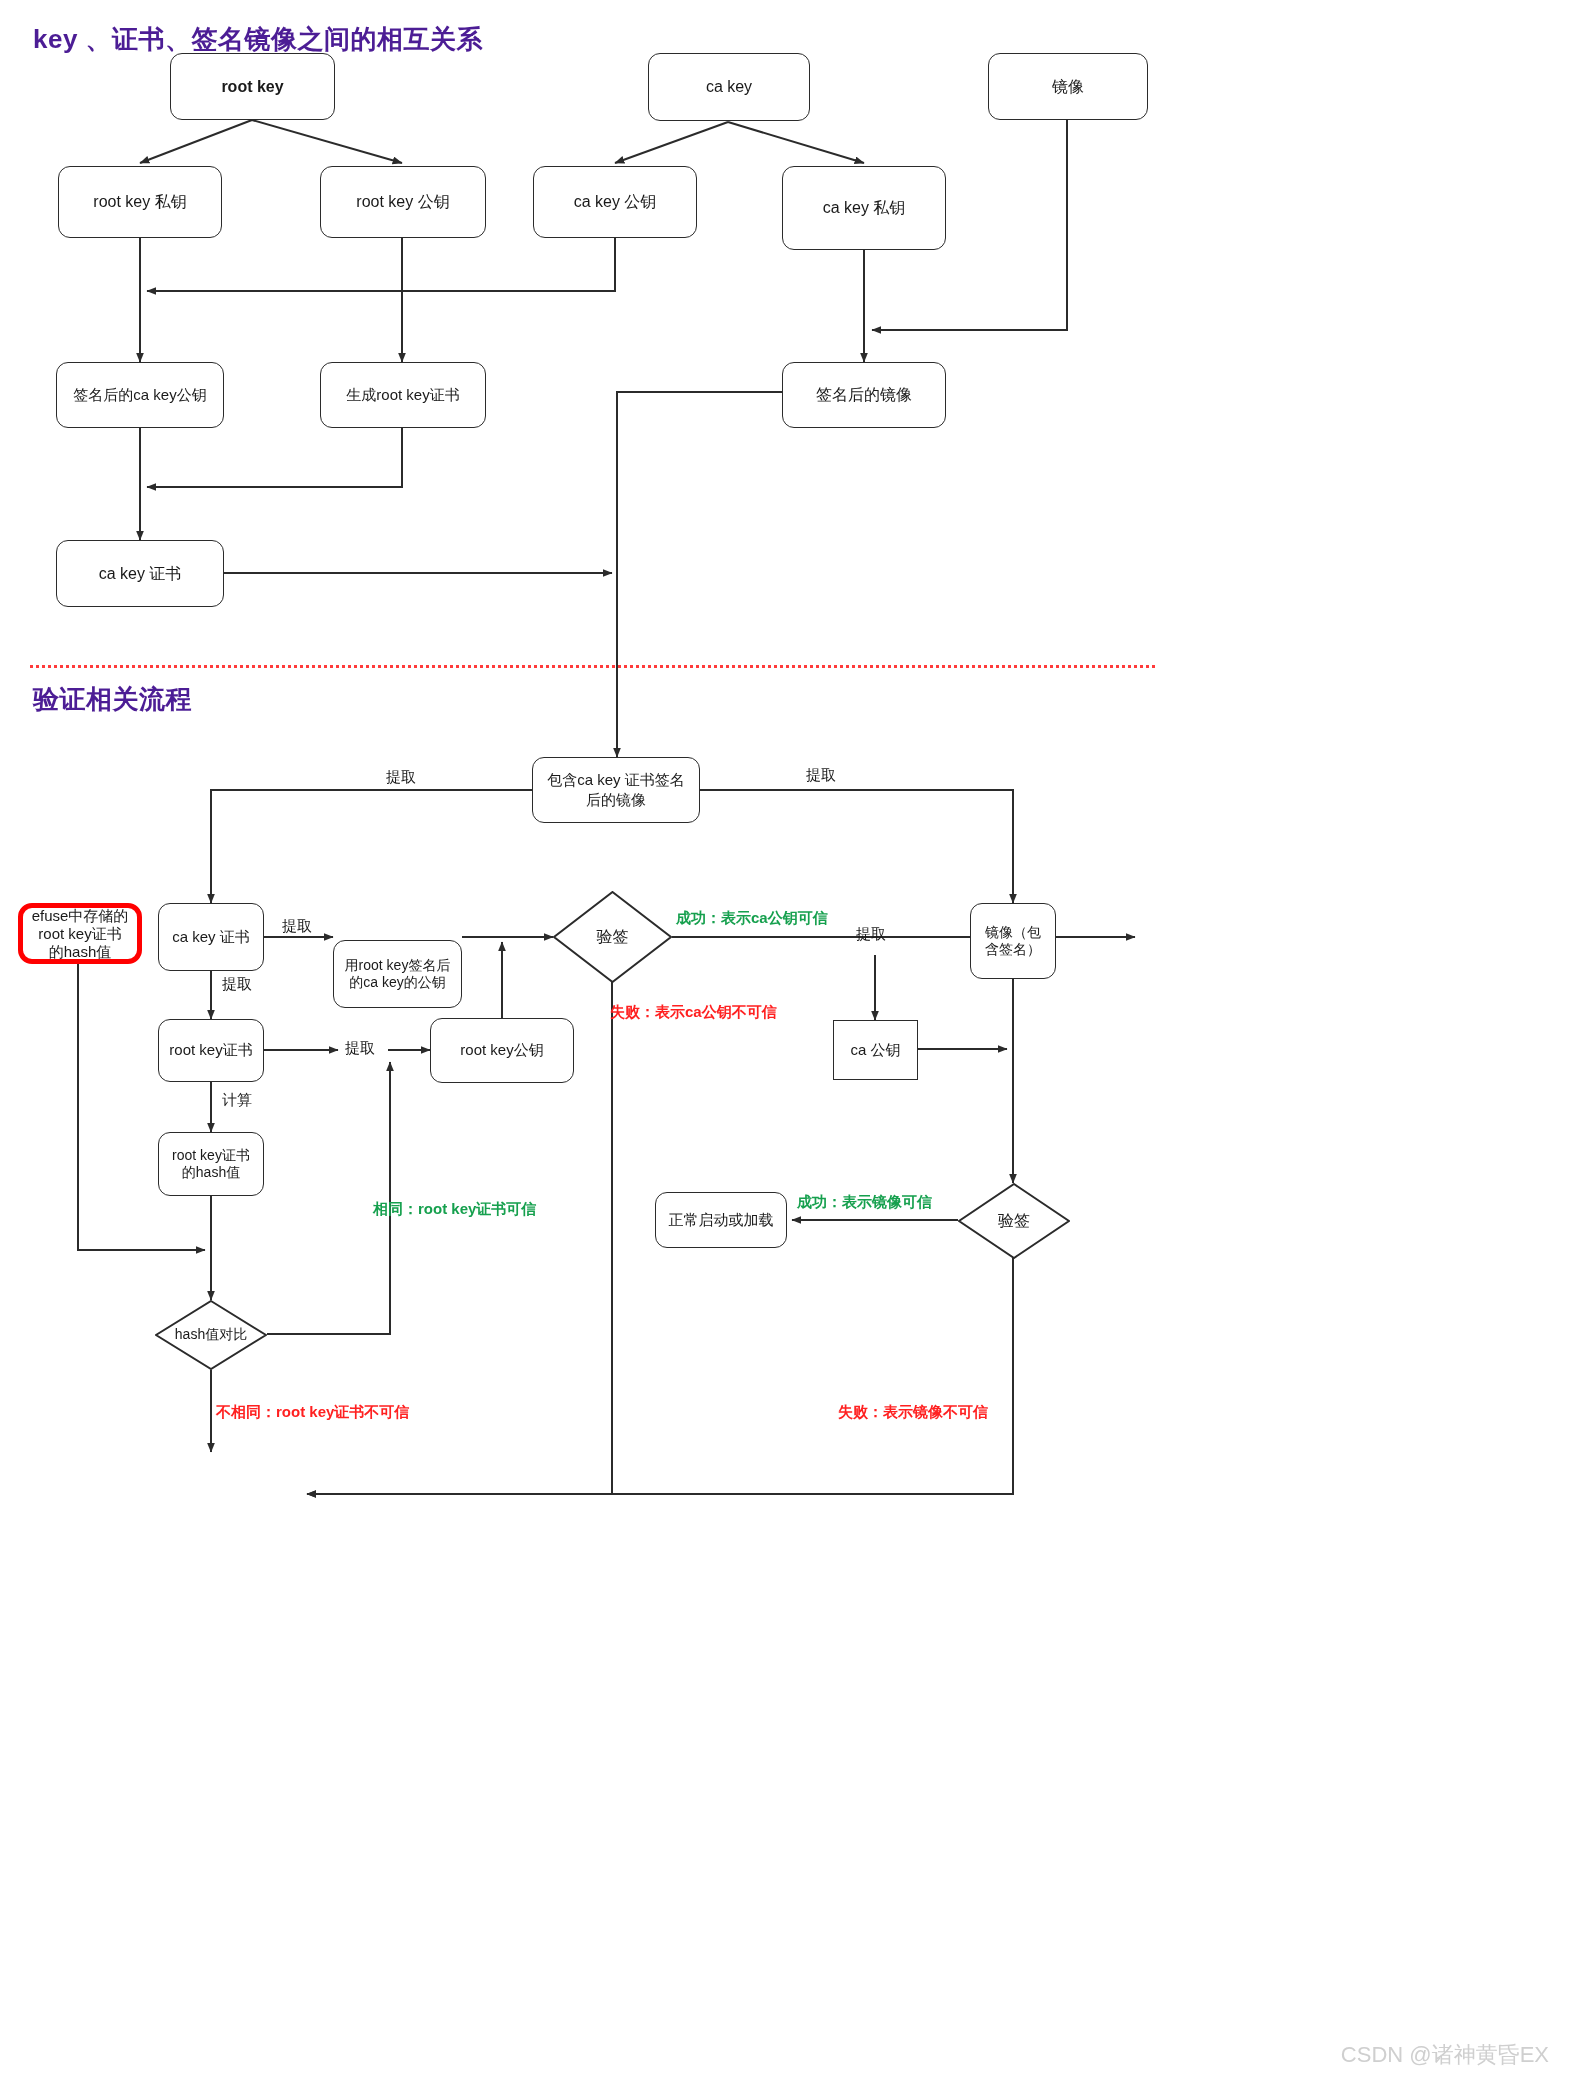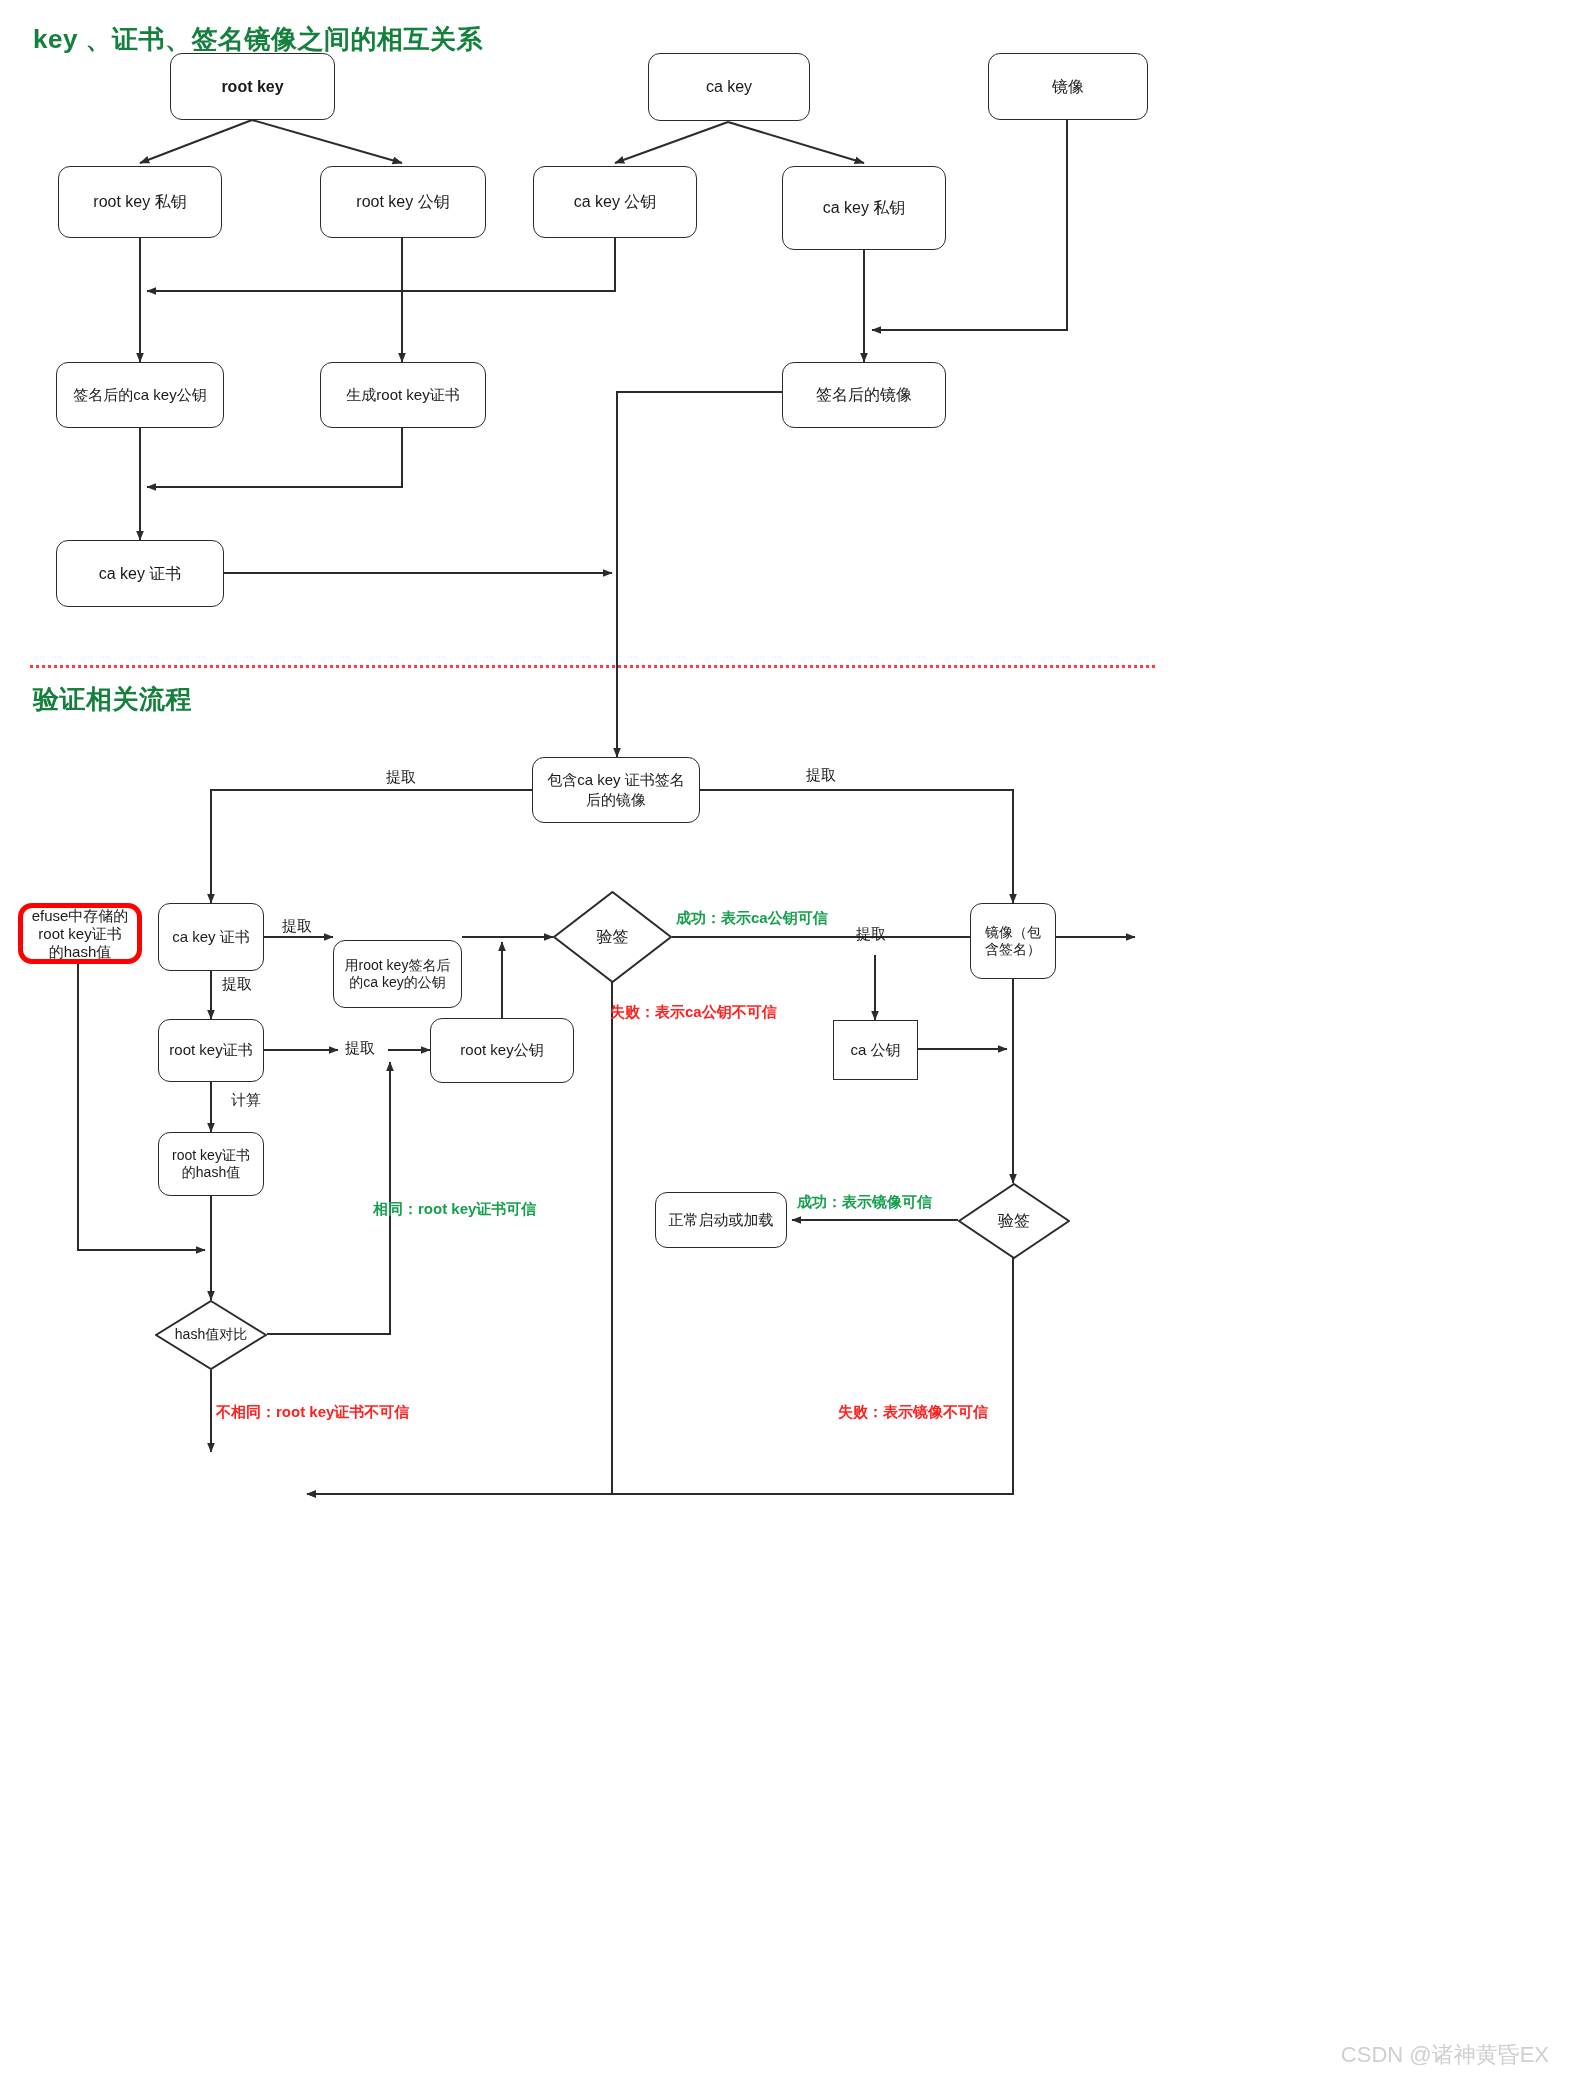--- a/index.html
+++ b/index.html
@@ -17,21 +17,21 @@
   }
   #edges{
     position:absolute;
     left:0;top:0;
     width:1577px;height:2088px;
     pointer-events:none;
   }
   
   .section-title{
     position:absolute;
-    color:#15803d;
+    color:#4c1d95;
     font-weight:bold;
     font-size:26px;
     letter-spacing:0.5px;
     white-space:nowrap;
   }
   #title-main{ left:33px; top:22px; }
   #title-verify{ left:33px; top:682px; }
 
   
   .node{
@@ -263,21 +263,21 @@
   <div class="elabel" style="left:222px; top:975px;">提取</div>
 
   <div class="node" style="left:158px; top:1019px; width:106px; height:63px; font-size:15px;">root key证书</div>
 
   <div class="elabel" style="left:345px; top:1039px;">提取</div>
 
   <div class="node" style="left:430px; top:1018px; width:144px; height:65px; font-size:15px;">root key公钥</div>
 
   <div class="node square" style="left:833px; top:1020px; width:85px; height:60px; font-size:15px;">ca 公钥</div>
 
-  <div class="elabel" style="left:222px; top:1091px;margin-left:9px;">计算</div>
+  <div class="elabel" style="left:222px; top:1091px;">计算</div>
 
   <div class="node" style="left:158px; top:1132px; width:106px; height:64px; font-size:14px; line-height:1.25;">root key证书
 的hash值</div>
 
   <div class="elabel ok" style="left:373px; top:1200px;">相同：root key证书可信</div>
 
   <div class="node" style="left:655px; top:1192px; width:132px; height:56px; font-size:15px;">正常启动或加载</div>
 
   <div class="elabel ok" style="left:797px; top:1193px;">成功：表示镜像可信</div>
 

